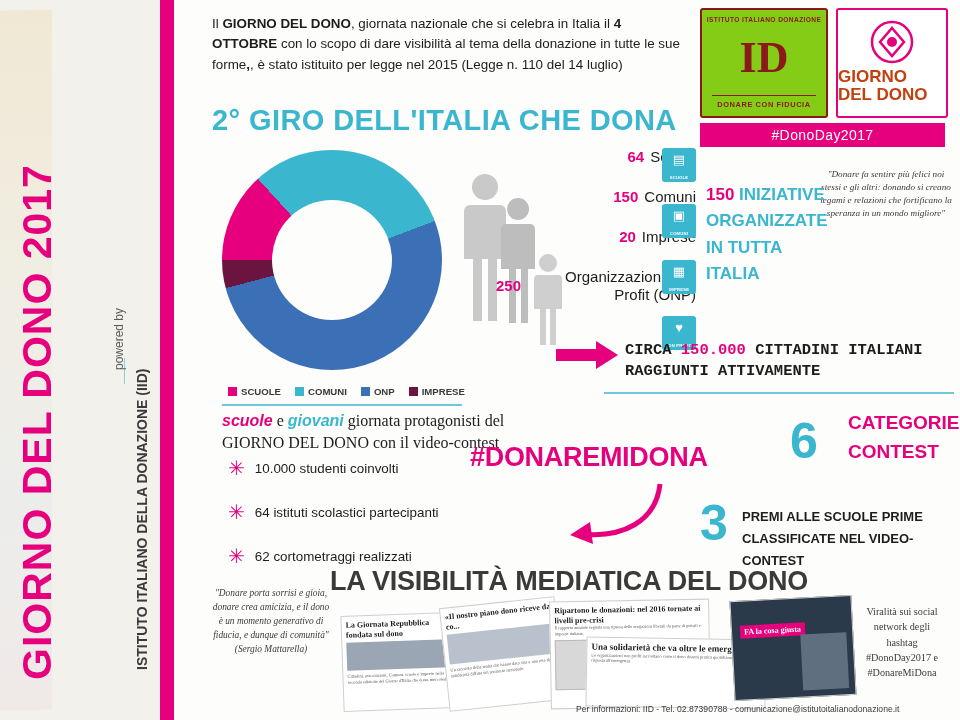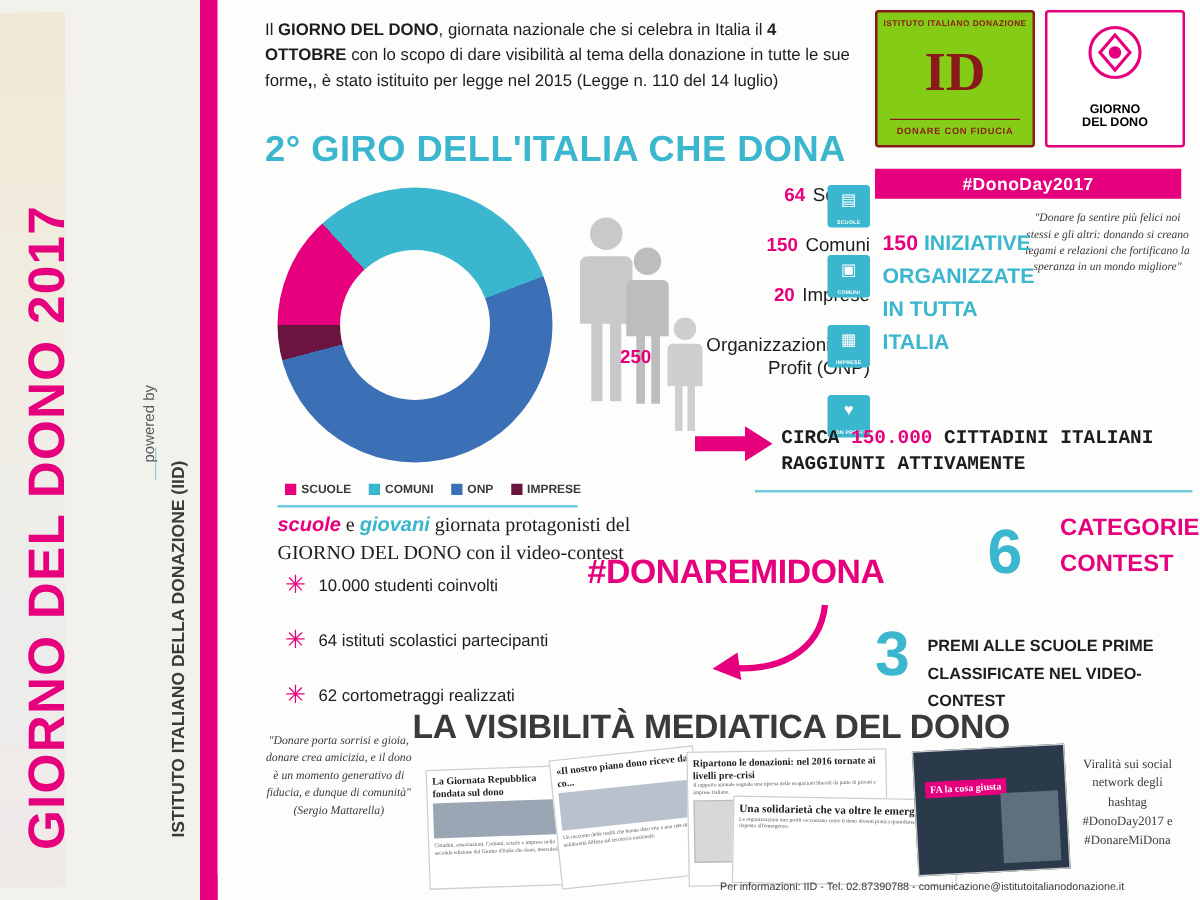--- a/index.html
+++ b/index.html
@@ -28,22 +28,22 @@
   
   .logo-box{position:absolute;left:700px;top:8px;width:250px;}
   .logo-row{display:flex;align-items:center;gap:8px;}
   .iid{width:128px;height:110px;border:2px solid #8a1a1a;border-radius:3px;background:#84cc16;position:relative;box-sizing:border-box;}
   .iid .t{position:absolute;left:0;right:0;top:6px;text-align:center;font-size:6.6px;letter-spacing:.4px;color:#8a1a1a;font-weight:bold;}
   .iid .id{position:absolute;left:0;right:0;top:26px;text-align:center;font-size:44px;font-weight:bold;color:#8a1a1a;font-family:"Liberation Serif",serif;line-height:1;}
   .iid .b{position:absolute;left:0;right:0;bottom:7px;text-align:center;font-size:7.4px;letter-spacing:.6px;color:#8a1a1a;font-weight:bold;}
   .iid .ln{position:absolute;left:10px;right:10px;bottom:20px;height:1px;background:#8a1a1a;}
   .gdd{width:112px;height:110px;border:2px solid #e6007e;border-radius:3px;background:#fff;position:relative;box-sizing:border-box;}
   .gdd .flower{position:absolute;left:50%;top:10px;transform:translateX(-50%);width:44px;height:44px;}
-  .gdd .txt{position:absolute;left:0;right:0;bottom:12px;text-align:center;font-size:10px;font-weight:bold;color:#000000;line-height:1.05;}
-  .hashbar{margin-top:17px;width:245px;height:24px;background:#e6007e;color:#fff;font-size:14px;font-weight:bold;display:flex;align-items:center;justify-content:center;letter-spacing:.4px;}
+  .gdd .txt{position:absolute;left:0;right:0;bottom:12px;font-size:17px;font-weight:bold;color:#c2410c;line-height:1.05;}
+  .hashbar{margin-top:5px;width:245px;height:24px;background:#e6007e;color:#fff;font-size:14px;font-weight:normal;display:flex;align-items:center;justify-content:center;letter-spacing:.4px;}
 
   
   .quote-papa{position:absolute;left:818px;top:168px;width:136px;font-size:9.2px;line-height:1.42;color:#3a3a3a;font-family:"Liberation Serif",serif;font-style:italic;text-align:center;}
   .quote-papa .src{font-style:normal;}
 
   
   .donut-wrap{position:absolute;left:222px;top:150px;width:240px;height:240px;}
   .donut{width:220px;height:220px;border-radius:50%;}
   .donut::after{content:"";position:absolute;left:50px;top:50px;width:120px;height:120px;border-radius:50%;background:#fdfdfb;}
   .legend{position:absolute;left:228px;top:386px;display:flex;gap:14px;align-items:center;font-size:9.6px;font-weight:bold;color:#3a3a3a;}

